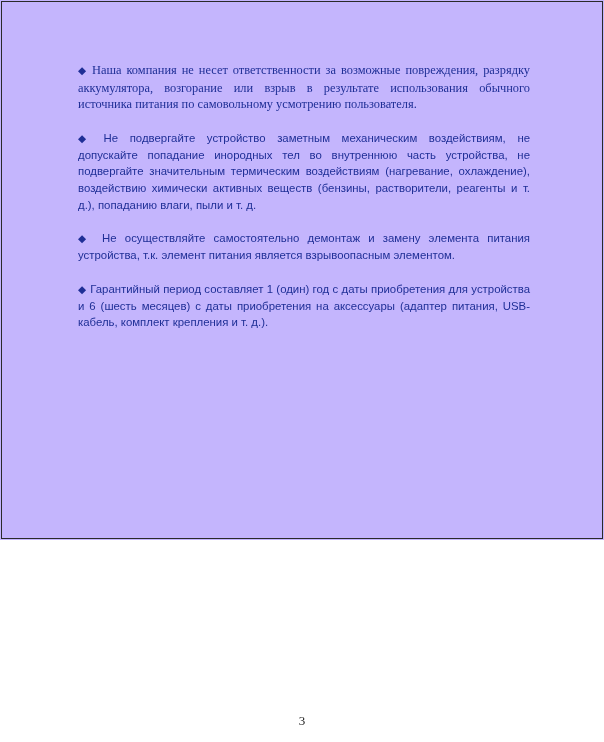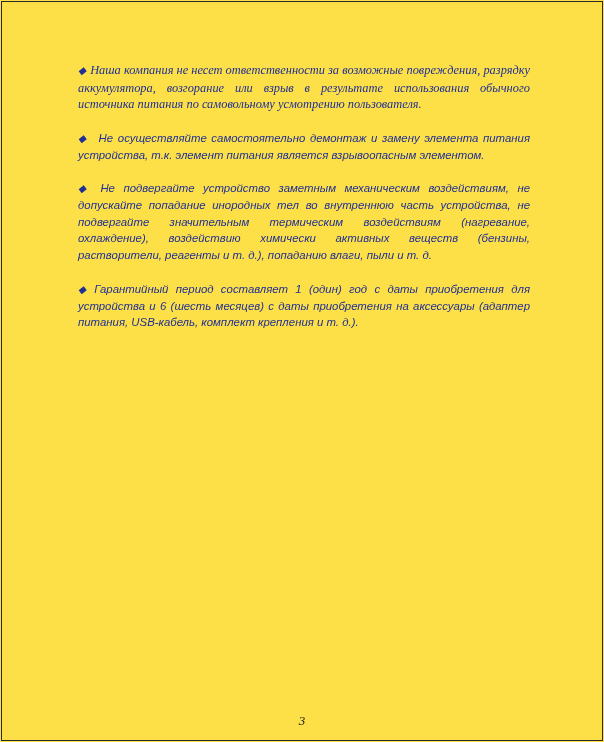--- a/index.html
+++ b/index.html
@@ -10,24 +10,23 @@
     width: 604px;
     height: 742px;
     background: #ffffff;
     font-family: "Liberation Sans", sans-serif;
     color: #1b2a8a;
     overflow: hidden;
   }
   .page {
     position: relative;
     width: 604px;
-    height: 742px;
+    height: 540px;
     box-sizing: border-box;
-    background: #fde047;
-    font-style: italic;
+    background: #c4b5fd;
   }
   .page-border {
     position: absolute;
     left: 1px;
     top: 1px;
     right: 1px;
     bottom: 1px;
     border: 1px solid #2a2a2a;
     pointer-events: none;
   }
@@ -81,22 +80,22 @@
 <body>
 
 <div class="page">
   <div class="page-border"></div>
 
   <div class="content">
 
     <p class="para serif"><span class="bullet">◆</span><span>Наша компания не несет ответственности за возможные повреждения, разрядку аккумулятора, возгорание или взрыв в результате использования обычного источника питания по самовольному усмотрению пользователя.</span></p>
 
 
+    <p class="para"><span class="bullet wide2">◆</span><span>Не подвергайте устройство заметным механическим воздействиям, не допускайте попадание инородных тел во внутреннюю часть устройства, не подвергайте значительным термическим воздействиям (нагревание, охлаждение), воздействию химически активных веществ (бензины, растворители, реагенты и т. д.), попаданию влаги, пыли  и т. д.</span></p>
+
     <p class="para"><span class="bullet wide">◆</span><span>Не осуществляйте самостоятельно демонтаж и замену элемента питания устройства, т.к. элемент питания является взрывоопасным элементом.</span></p>
-
-    <p class="para"><span class="bullet wide2">◆</span><span>Не подвергайте устройство заметным механическим воздействиям, не допускайте попадание инородных тел во внутреннюю часть устройства, не подвергайте значительным термическим воздействиям (нагревание, охлаждение), воздействию химически активных веществ (бензины, растворители, реагенты и т. д.), попаданию влаги, пыли  и т. д.</span></p>
 
     <p class="para"><span class="bullet">◆</span><span>Гарантийный период  составляет 1 (один) год с даты приобретения для устройства и 6 (шесть месяцев) с даты приобретения на аксессуары (адаптер питания, USB-кабель, комплект крепления и т. д.).</span></p>
 
   </div>
 
   <div class="page-number">3</div>
 </div>
 
 </body></html>

